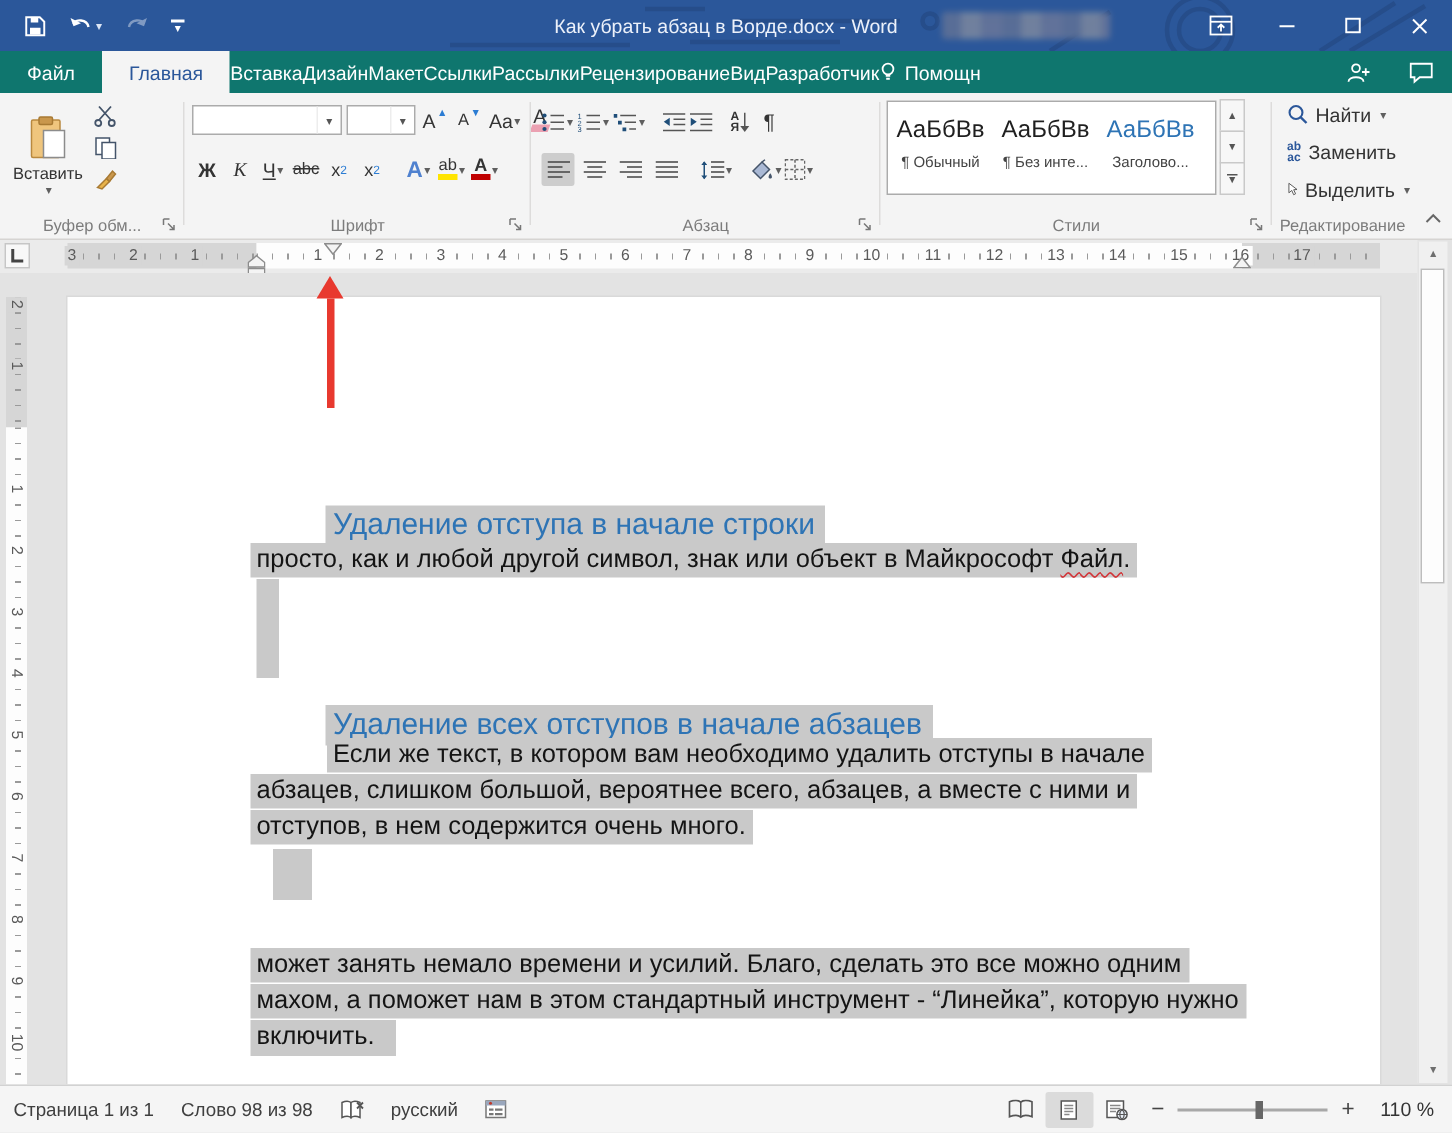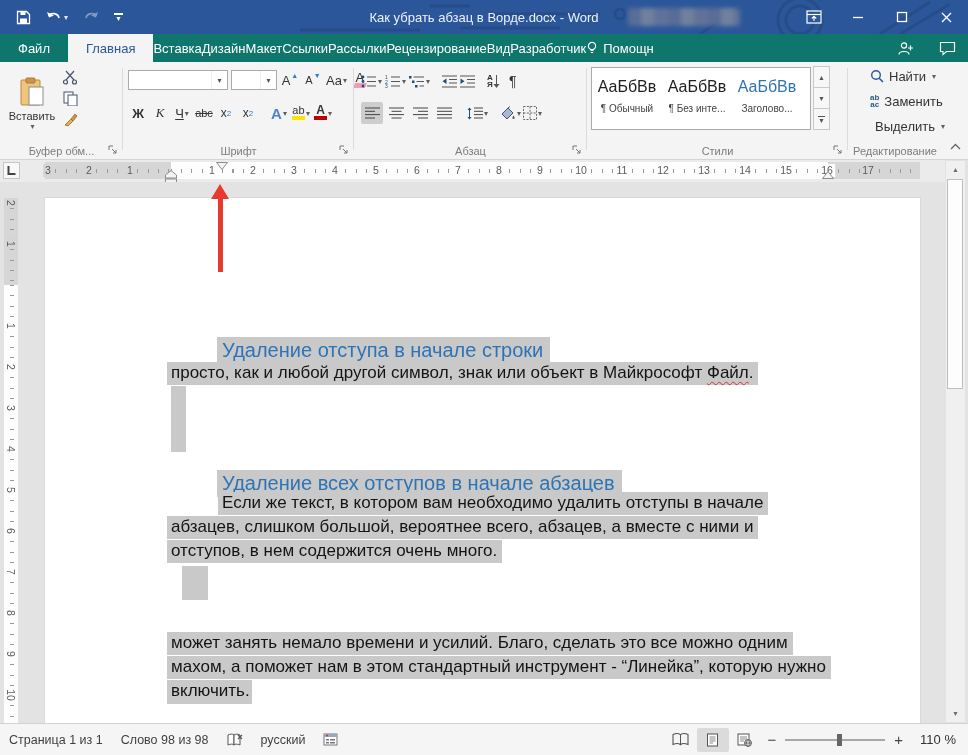--- a/index.html
+++ b/index.html
@@ -55,21 +55,21 @@
   .gallery{position:absolute;left:2px;top:5px;width:220px;height:63px;background:#fff;border:1px solid #ababab;box-sizing:border-box;display:flex;overflow:hidden;}
   .stylecard{width:70px;padding-top:9px;text-align:center;cursor:default;}
   .stylecard .sample{font-size:16px;color:#1f1f1f;line-height:20px;white-space:nowrap;}
   .stylecard.h1 .sample{color:#2e74b5;}
   .stylecard .sname{font-size:10px;color:#444;margin-top:6px;white-space:nowrap;overflow:hidden;}
   .galscroll{position:absolute;left:224px;top:5px;width:17px;height:63px;display:flex;flex-direction:column;}
   .galbtn{flex:1;border:1px solid #c9c9c9;background:#f7f7f7;display:flex;align-items:center;justify-content:center;font-size:7px;color:#555;margin-top:-1px;}
   .galbtn.more{flex-direction:column;line-height:4px;}
   .galbtn.more .mline{width:7px;height:1px;background:#555;margin-bottom:2px;}
 
-  .editrow{display:flex;align-items:center;gap:5px;font-size:13px;color:#333;height:22px;margin:3px 0 0 20px;white-space:nowrap;}
+  .editrow{display:flex;align-items:center;gap:5px;font-size:13px;color:#333;height:22px;margin:3px 0 0 8px;white-space:nowrap;}
 
   .collapse-rib{position:absolute;right:7px;bottom:5px;}
 
   
   .rulerrow{position:absolute;left:0;top:160px;width:945px;height:22px;background:#ebebeb;}
   .tabsel{position:absolute;left:3px;top:2px;width:17px;height:17px;background:#f8f8f8;border:1px solid #c6c6c6;box-sizing:border-box;display:flex;align-items:center;justify-content:center;}
   .hruler{position:absolute;left:22px;top:2px;width:920px;height:17px;}
   .hz{position:absolute;top:0;height:17px;}
   .hz::before{content:'';position:absolute;left:0;right:0;top:7px;height:4px;
     background:repeating-linear-gradient(to right,#9a9a9a 0 1px,transparent 1px 10.25px);}
@@ -617,21 +617,21 @@
       <div class="dl h" style="left:177px;top:106px;margin-top:34px;"><span class="sel-h">Удаление отступа в начале строки</span></div>
       <div class="dl" style="left:126px;top:164px;"><span class="sel"><span>просто, как и любой другой символ, знак или объект в Майкрософт </span><span class="misspell">Файл</span><span>.</span></span></div>
       <div class="selstrip" style="left:126px;top:188px;width:15px;height:66px;"></div>
       <div class="dl h" style="left:177px;top:273px;"><span class="sel-h">Удаление всех отступов в начале абзацев</span></div>
       <div class="dl" style="left:177px;top:294px;"><span class="sel">Если же текст, в котором вам необходимо удалить отступы в начале</span></div>
       <div class="dl" style="left:126px;top:318px;"><span class="sel">абзацев, слишком большой, вероятнее всего, абзацев, а вместе с ними и</span></div>
       <div class="dl" style="left:126px;top:342px;"><span class="sel">отступов, в нем содержится очень много.</span></div>
       <div class="selstrip" style="left:137px;top:368px;width:26px;height:34px;"></div>
       <div class="dl" style="left:126px;top:434px;"><span class="sel">может занять немало времени и усилий. Благо, сделать это все можно одним</span></div>
       <div class="dl" style="left:126px;top:458px;"><span class="sel">махом, а поможет нам в этом стандартный инструмент - “Линейка”, которую нужно</span></div>
-      <div class="dl" style="left:126px;top:482px;"><span class="sel" style="padding-right:2px;padding-bottom:4px;">включить.</span></div>
+      <div class="dl" style="left:126px;top:482px;"><span class="sel" style="padding-right:14px;padding-bottom:4px;">включить.</span></div>
     </div>
   </div>
 
   <div class="red-arrow">
     <div class="head"></div>
       <div class="shaft"></div>
   </div>
 
   <div class="vscroll">
     <span class="sbbtn" style="top:0;">▲</span>

